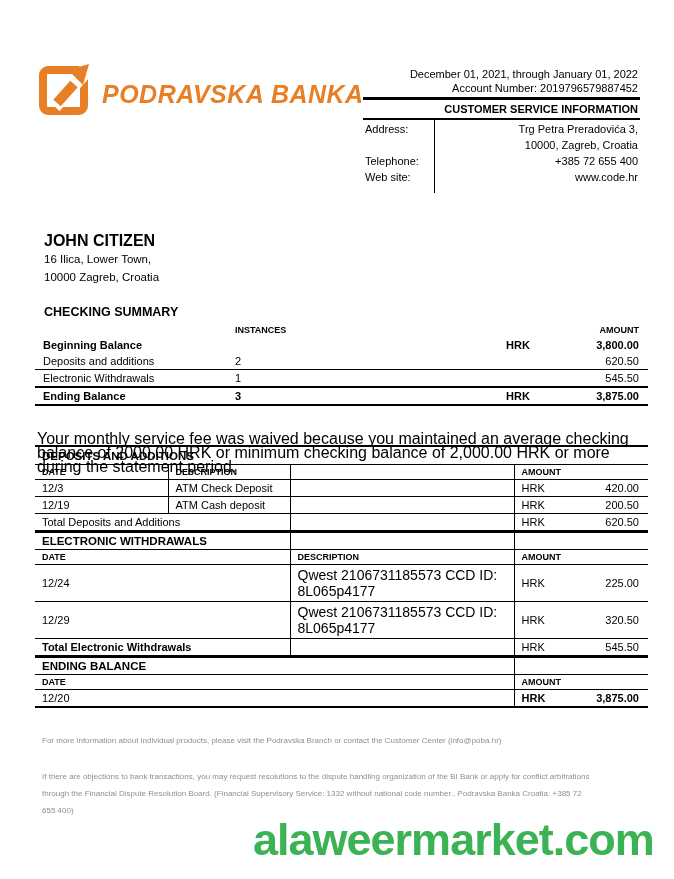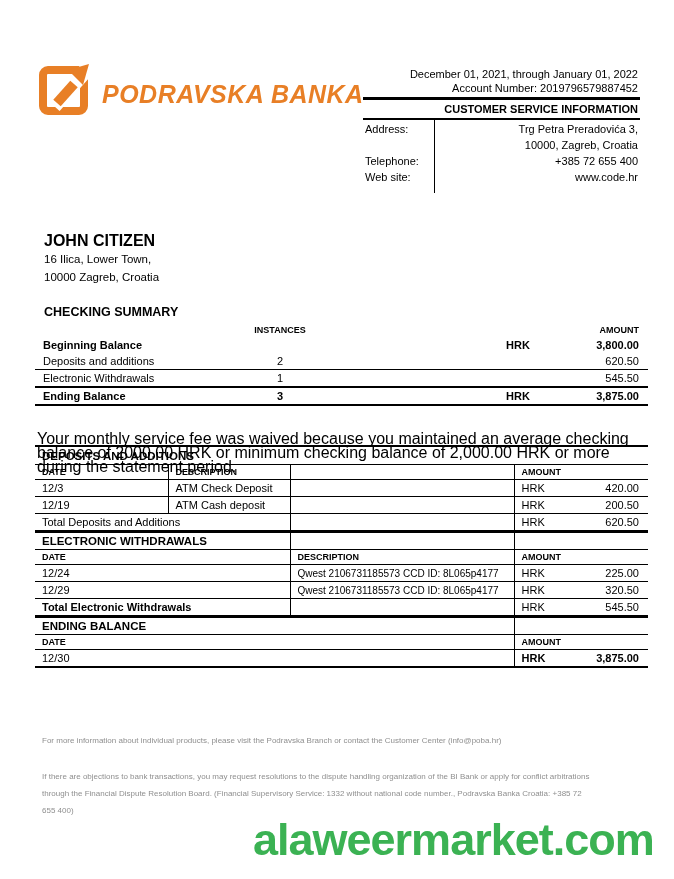--- a/index.html
+++ b/index.html
@@ -26,21 +26,21 @@
 
   
   .customer { position:absolute; left:44px; top:232px; font-size:11.5px; line-height:18px; }
   .customer .name { font-weight:bold; font-size:16px; }
 
   
   .summary-title { position:absolute; left:44px; top:305px; font-size:12.5px; font-weight:bold; }
   .summary-table { position:absolute; left:35px; top:323px; width:613px; border-collapse:collapse; font-size:11px; }
   .summary-table td { padding:2px 0; height:16px; vertical-align:middle; }
   .summary-table .c-label { width:200px; padding-left:8px; }
-  .summary-table .c-inst  { width:90px; text-align:center; }
+  .summary-table .c-inst  { width:90px; }
   .summary-table .c-gap   { width:175px; }
   .summary-table .c-hrk   { width:45px; padding-left:6px; }
   .summary-table .c-amt   { width:103px; text-align:right; padding-right:9px; }
   .summary-table .hdr td { font-size:9px; font-weight:bold; height:13px; }
   .summary-table .bold td { font-weight:bold; }
   .summary-table .r-dep td { border-bottom:1.5px solid #000; }
   .summary-table .r-wd  td { border-bottom:2px solid #000; }
   .summary-table .r-end td { border-bottom:2.5px solid #000; }
 
   .notice { position:absolute; left:37px; top:432px; width:606px; font-size:16px; line-height:14px; }
@@ -48,21 +48,21 @@
   
   .lower { position:absolute; left:35px; top:445px; width:613px; }
   .sect-head { border-top:2.5px solid #000; font-weight:bold; font-size:11.5px; padding:3px 0 2px 7px; }
   table.tbl { width:613px; border-collapse:collapse; font-size:11px; table-layout:fixed; }
   table.tbl td { padding:2px 0 2px 7px; height:15px; border-bottom:1.5px solid #000; vertical-align:middle; }
   table.tbl tr.head td { font-size:9px; font-weight:bold; height:12px; }
   table.tbl td.vline { border-left:1.5px solid #000; }
   table.tbl tr.first td { border-top:1.5px solid #000; }
   table.tbl tr.sect td { border-top:2.5px solid #000; font-weight:bold; font-size:11.5px; }
   .amt-cell { display:flex; justify-content:space-between; padding-right:9px; }
-  .desc-sm { font-size:10px; }
+  .desc-sm { font-size:14px; }
   table.tbl tr.total td { font-size:11px; }
   table.tbl tr.total-bold td { font-weight:bold; }
   table.tbl tr.last td { border-bottom:2px solid #000; }
 
   
   .t-dep col.c1{width:133px;} .t-dep col.c2{width:122px;} .t-dep col.c3{width:224px;} .t-dep col.c4{width:134px;}
   
   .t-wd col.c1{width:255px;} .t-wd col.c2{width:224px;} .t-wd col.c3{width:134px;}
   
   .t-end col.c1{width:479px;} .t-end col.c2{width:134px;}
@@ -267,21 +267,21 @@
       <tbody>
           <tr class="sect">
         <td>ENDING BALANCE</td>
         <td class="vline"></td>
       </tr>
       <tr class="head">
         <td>DATE</td>
         <td class="vline">AMOUNT</td>
       </tr>
       <tr class="last">
-        <td>12/30</td>
+        <td>12/20</td>
         <td class="vline">
               <div class="amt-cell" style="font-weight:bold;">
           <span>HRK</span>
           <span>3,875.00</span>
               </div>
             </td>
       </tr>
     </tbody>
       </table>
   </div>

